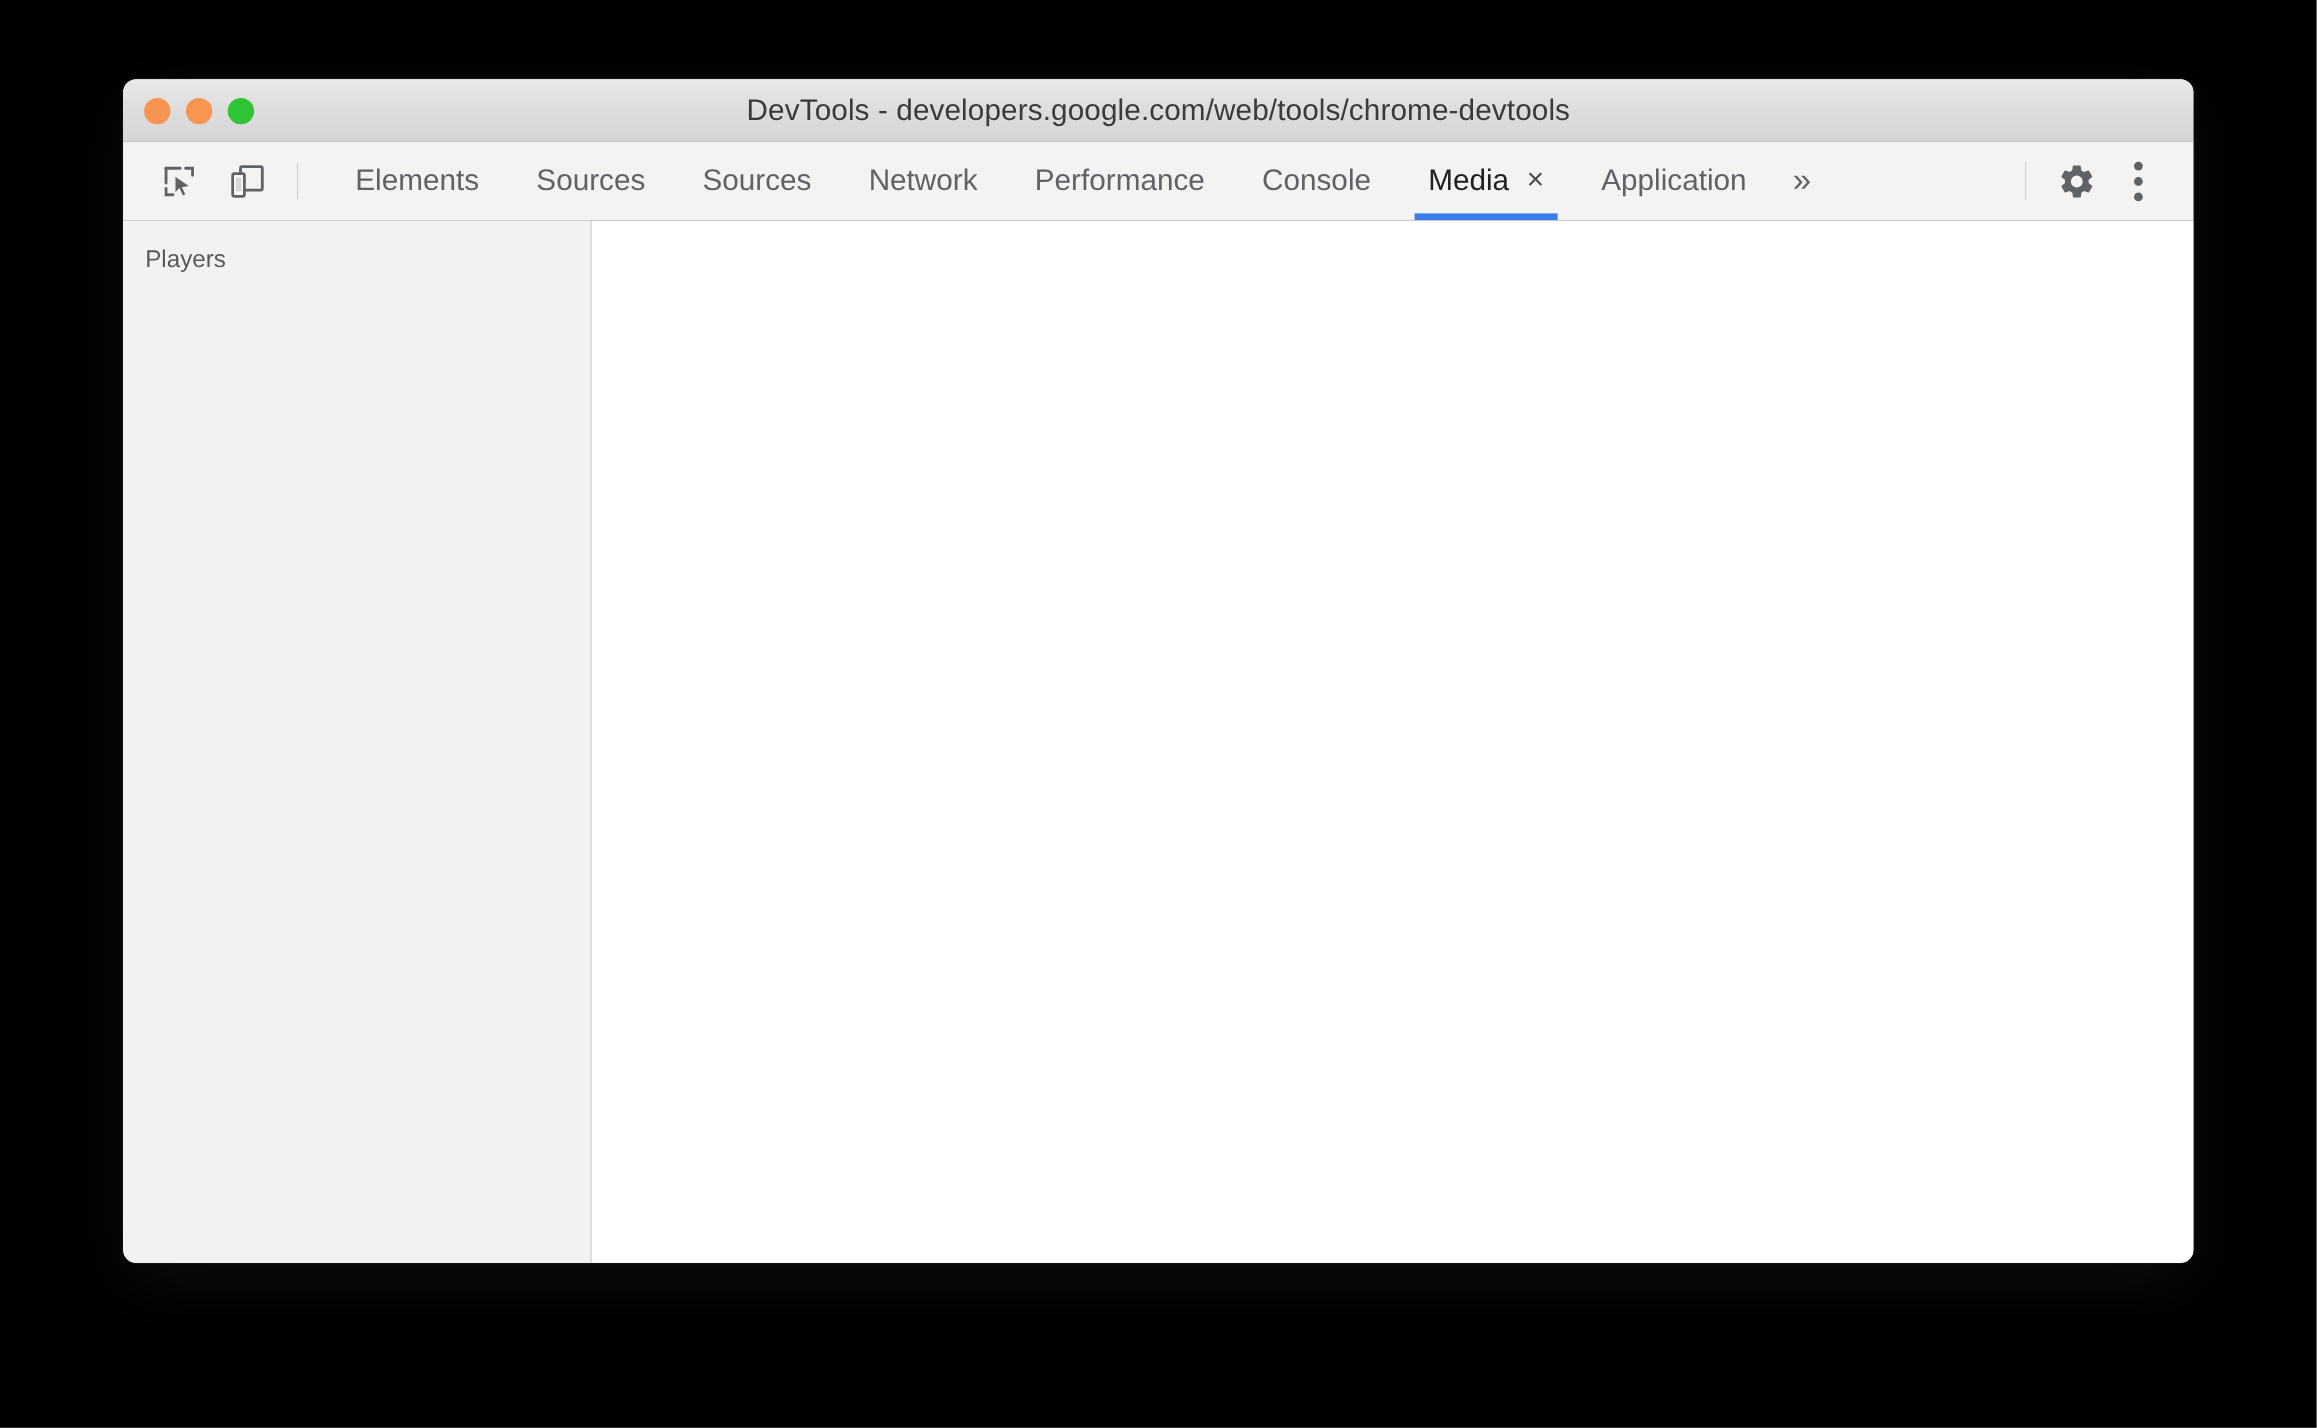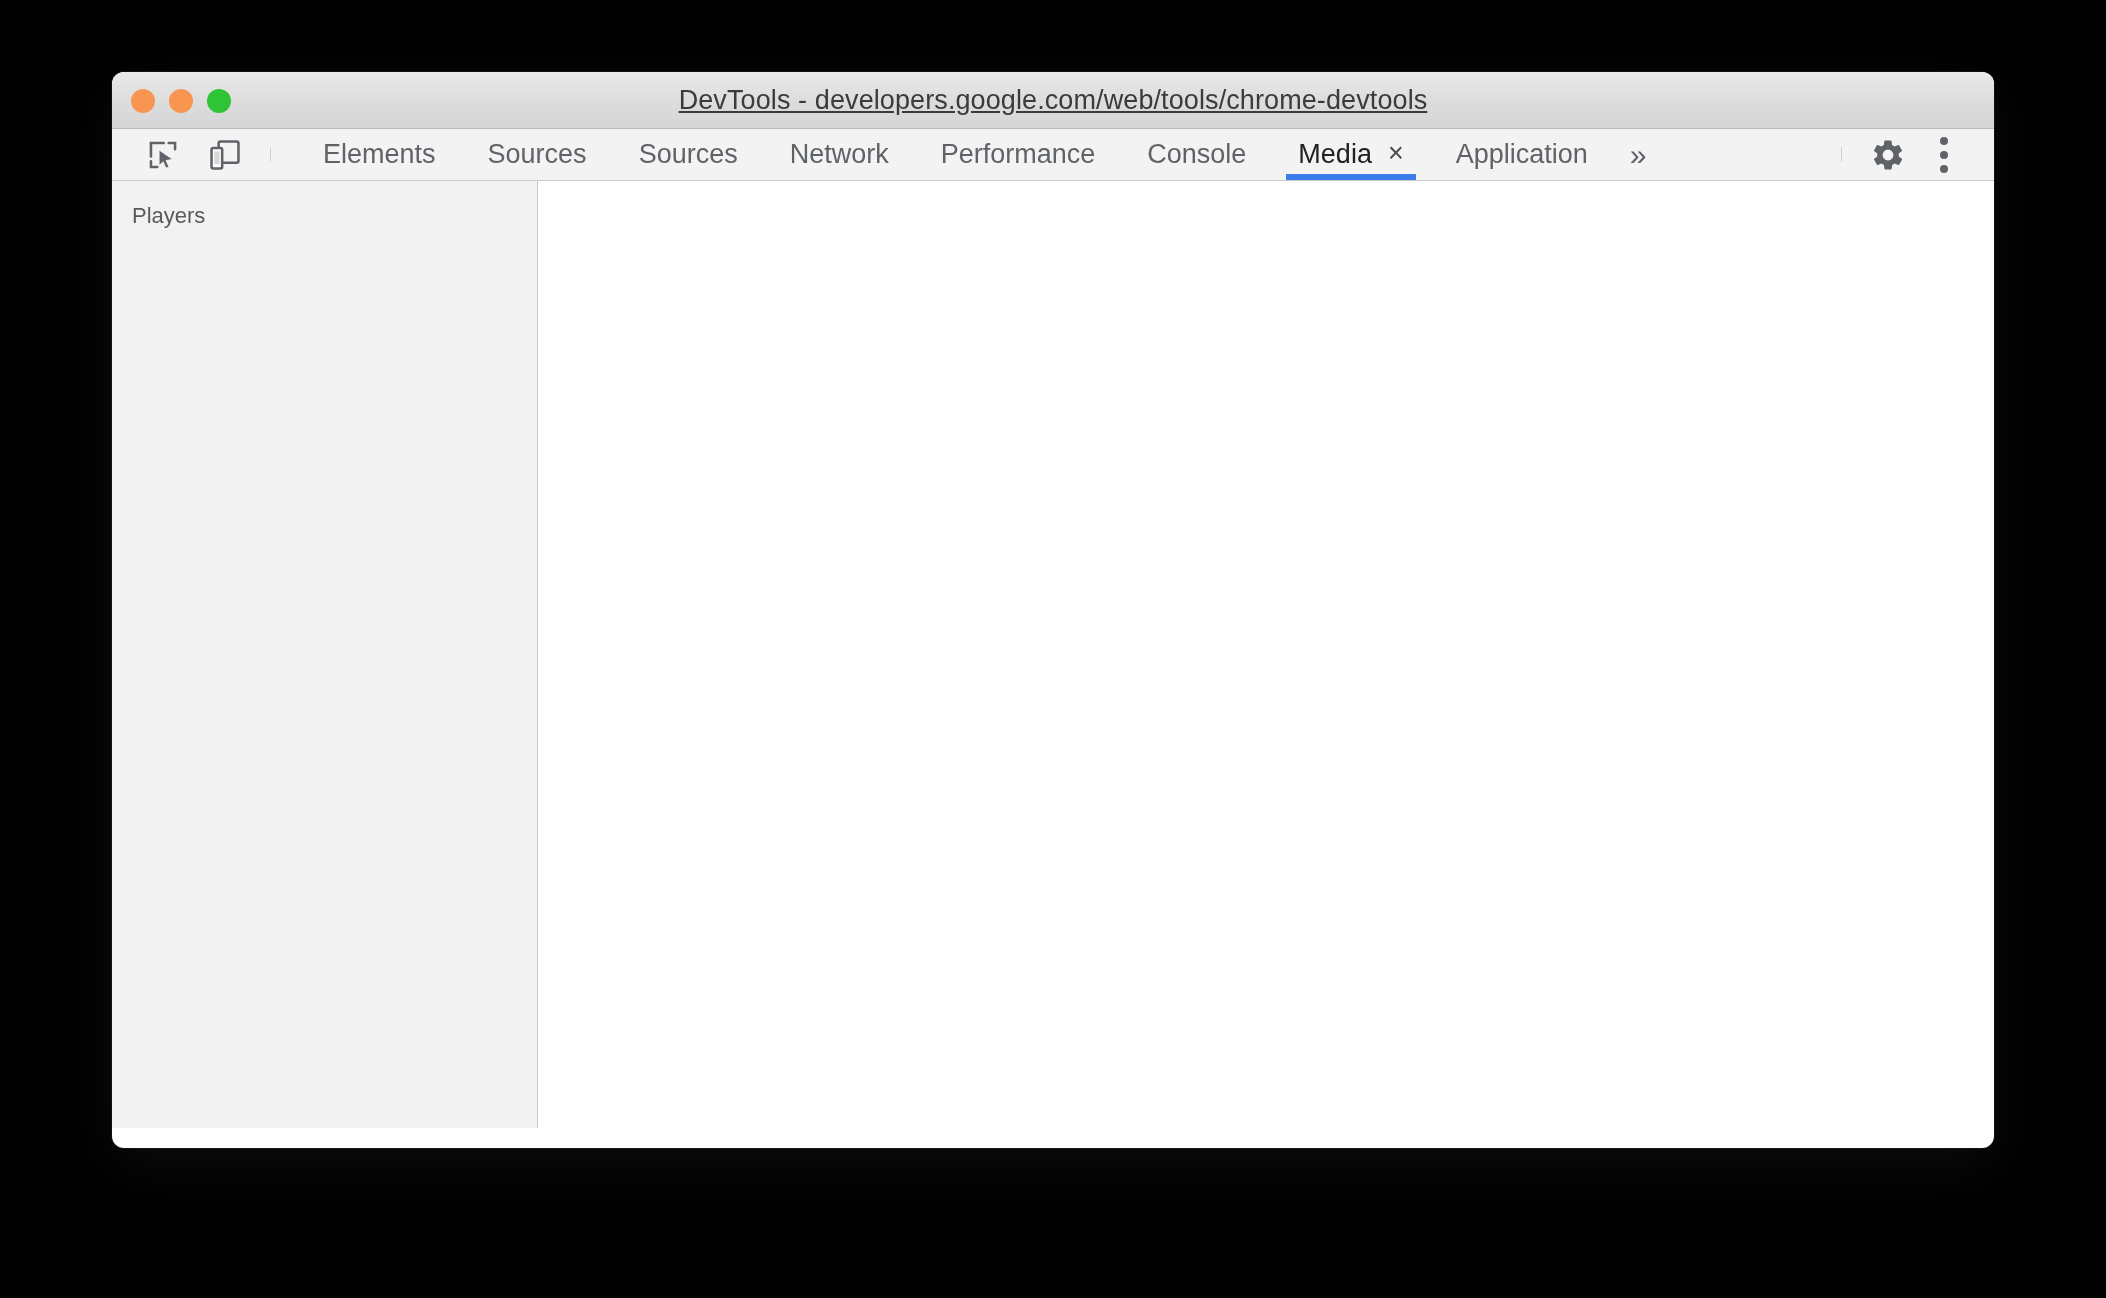--- a/index.html
+++ b/index.html
@@ -59,27 +59,26 @@
   }
 
   #window-title {
     width: 100%;
     text-align: center;
     font-size: 27px;
     color: #3b3b3b;
     letter-spacing: 0.1px;
     white-space: nowrap;
     user-select: none;
-    text-decoration: underline;
   }
 
   
   #devtools-toolbar {
     position: relative;
-    height: 52px;
+    height: 72px;
     background: #f3f3f3;
     border-bottom: 1px solid #cbcbcb;
     display: flex;
     align-items: stretch;
     padding-left: 20px;
   }
 
   .tool-icon-btn {
     width: 62px;
     display: flex;

